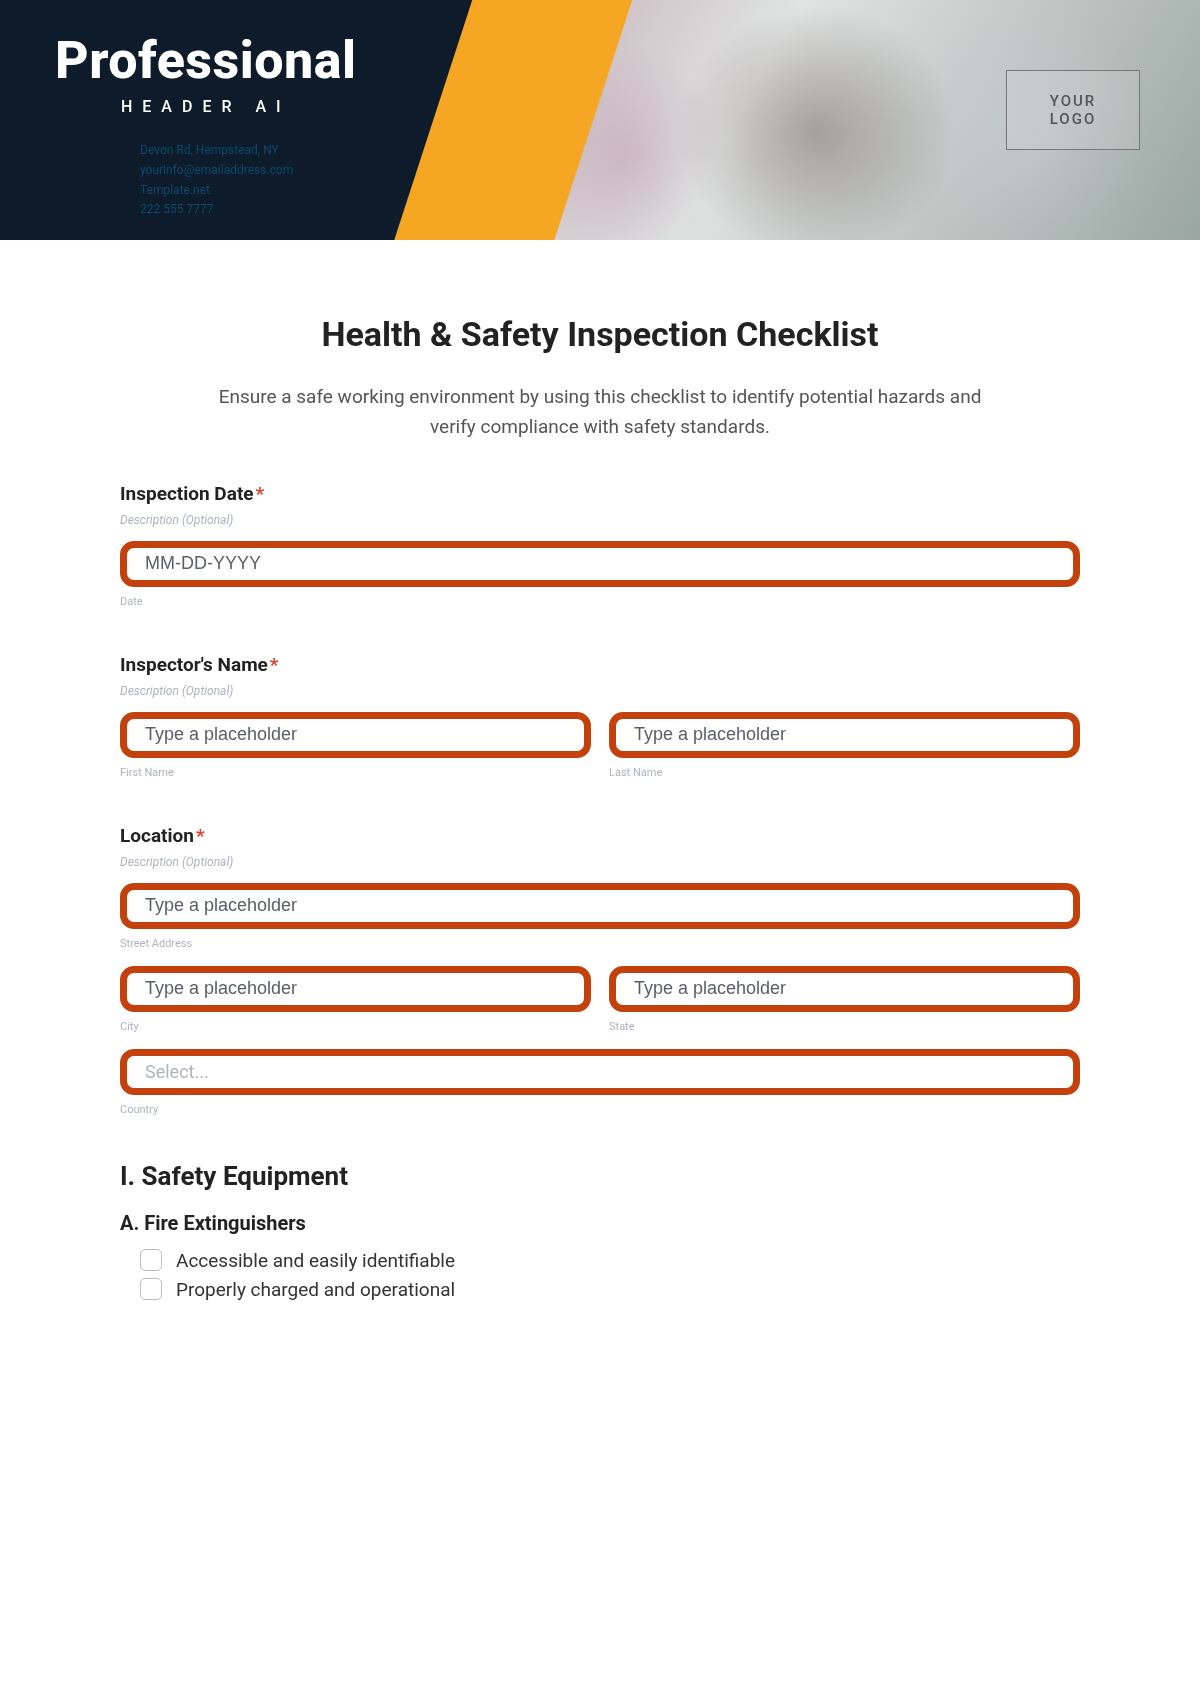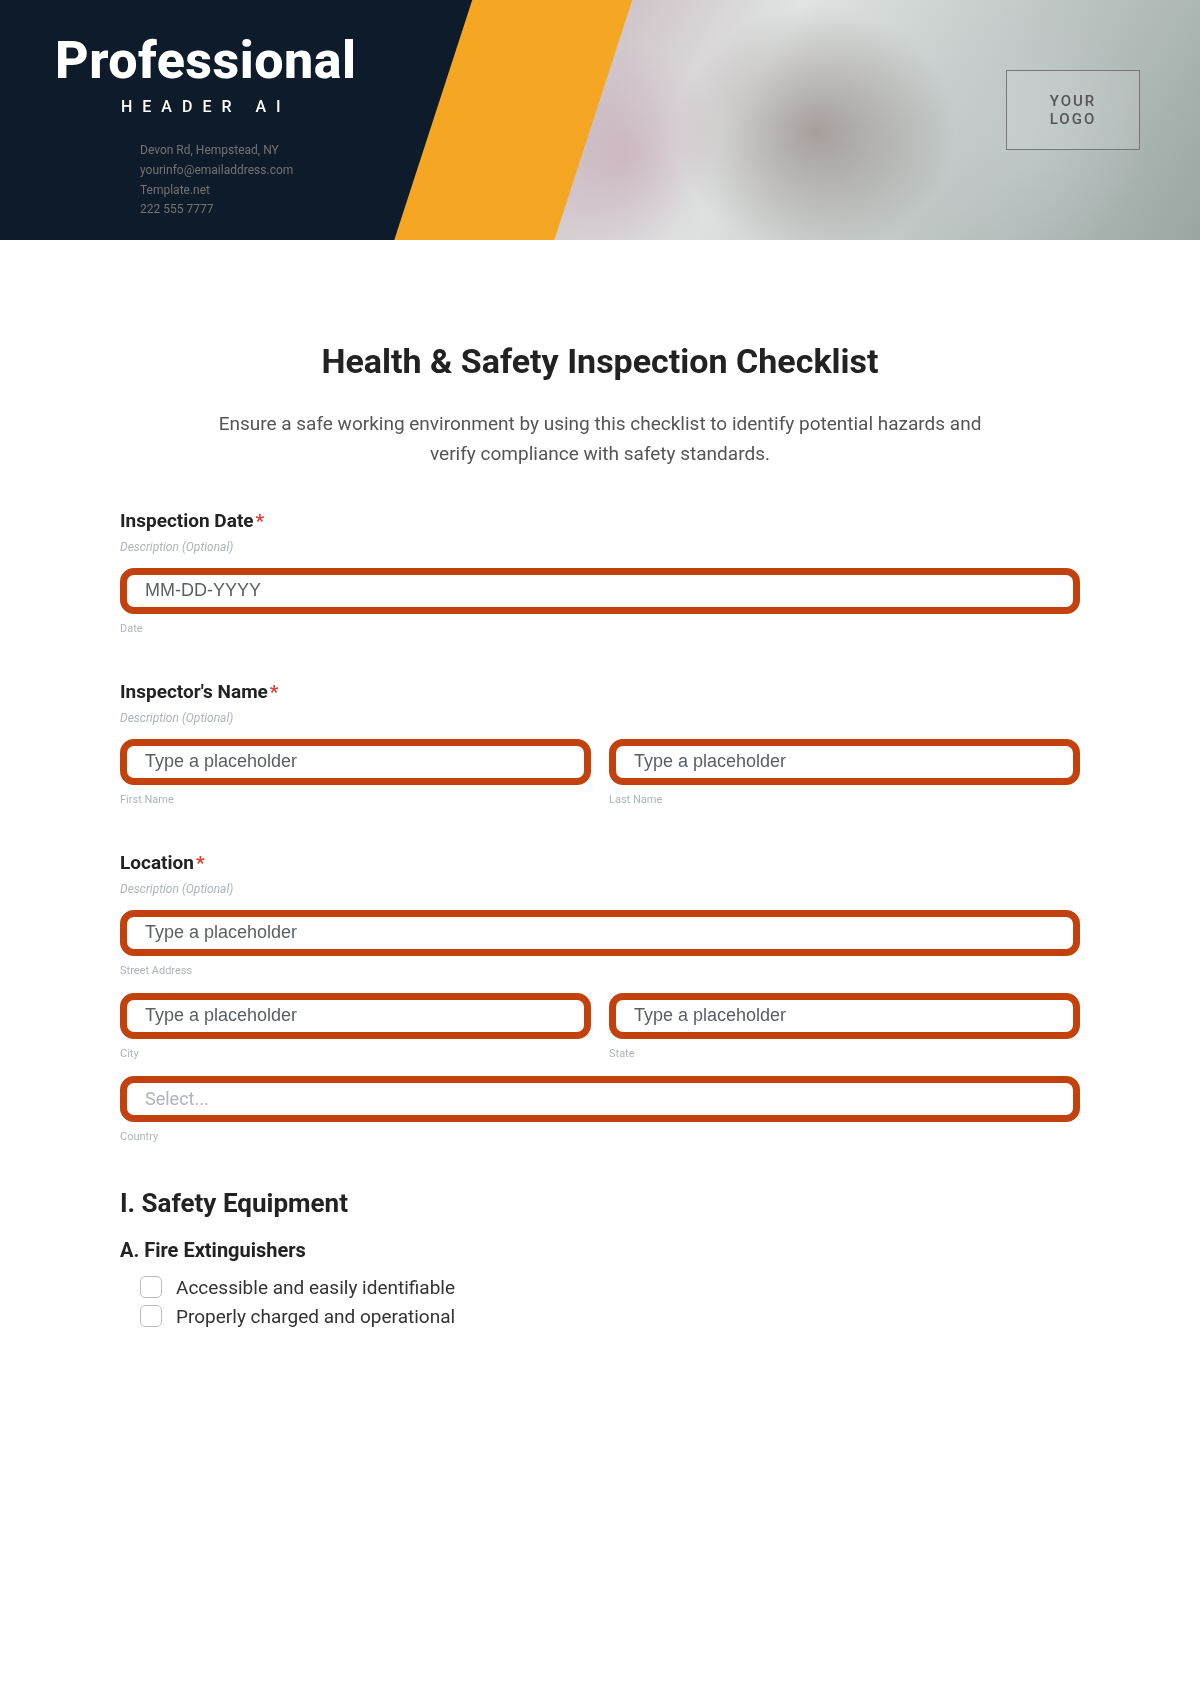--- a/index.html
+++ b/index.html
@@ -10,23 +10,23 @@
      radial-gradient(ellipse 200px 180px at 68% 55%, rgba(80,50,45,.35), transparent 70%),
      radial-gradient(ellipse 180px 180px at 85% 55%, rgba(200,205,210,.5), transparent 70%),
      radial-gradient(ellipse 140px 160px at 52% 65%, rgba(190,150,170,.45), transparent 70%);
   }
   .banner .dark-tri { position:absolute; left:-60px; top:-40px; width:640px; height:320px; background:#0d1b2a; transform: skewX(-18deg); transform-origin: top left; }
   .banner .dark-tri2 { position:absolute; left:-200px; bottom:-140px; width:520px; height:260px; background:#0d1b2a; transform: skewX(35deg); }
   .banner .orange { position:absolute; left:430px; top:-30px; width:160px; height:320px; background:#f5a623; transform: skewX(-18deg); z-index:1;}
   .banner .brand { position:absolute; left:55px; top:30px; color:#fff; z-index:2;}
   .brand h1 { font-size:52px; font-weight:800; letter-spacing:.5px; }
   .brand .tag { font-size:16px; letter-spacing:10px; text-align:center; margin-top:6px; font-weight:500;}
-  .brand .contact { margin-top:25px; margin-left:85px; font-size:12px; line-height:1.65; color:#737373;}
+  .brand .contact { margin-top:25px; margin-left:85px; font-size:12px; line-height:1.65; color:#0c4a6e;}
   .logo-ph { position:absolute; right:60px; top:70px; width:134px; height:80px; border:1px solid #777; color:#555; font-size:15px; letter-spacing:2px; display:flex; align-items:center; justify-content:center; text-align:center; background:rgba(255,255,255,.1); font-weight:500; z-index:2;}
-  .content { padding: 101px 120px 30px; }
+  .content { padding: 74px 120px 30px; }
   .title { text-align:center; font-size:34px; font-weight:700; margin-bottom:28px; }
   .subtitle { text-align:center; font-size:19px; color:#555; line-height:1.6; max-width:780px; margin:0 auto 39px; }
   .field { margin-bottom:45px; }
   .label { font-size:19px; font-weight:700; margin-bottom:8px; }
   .req { color:#e03e2f; margin-left:2px; }
   .desc { font-size:12px; color:#aeb4bd; font-style:italic; margin-bottom:14px; }
   .row { display:flex; gap:18px; }
   .col { flex:1; }
   input[type=text], .select { width:100%; height:46px; border:7px solid #c2410c; border-radius:14px; padding:0 18px; font-size:18px; color:#333; background:#fff; }
   input[type=text]::placeholder { color:#5a5f66; }

